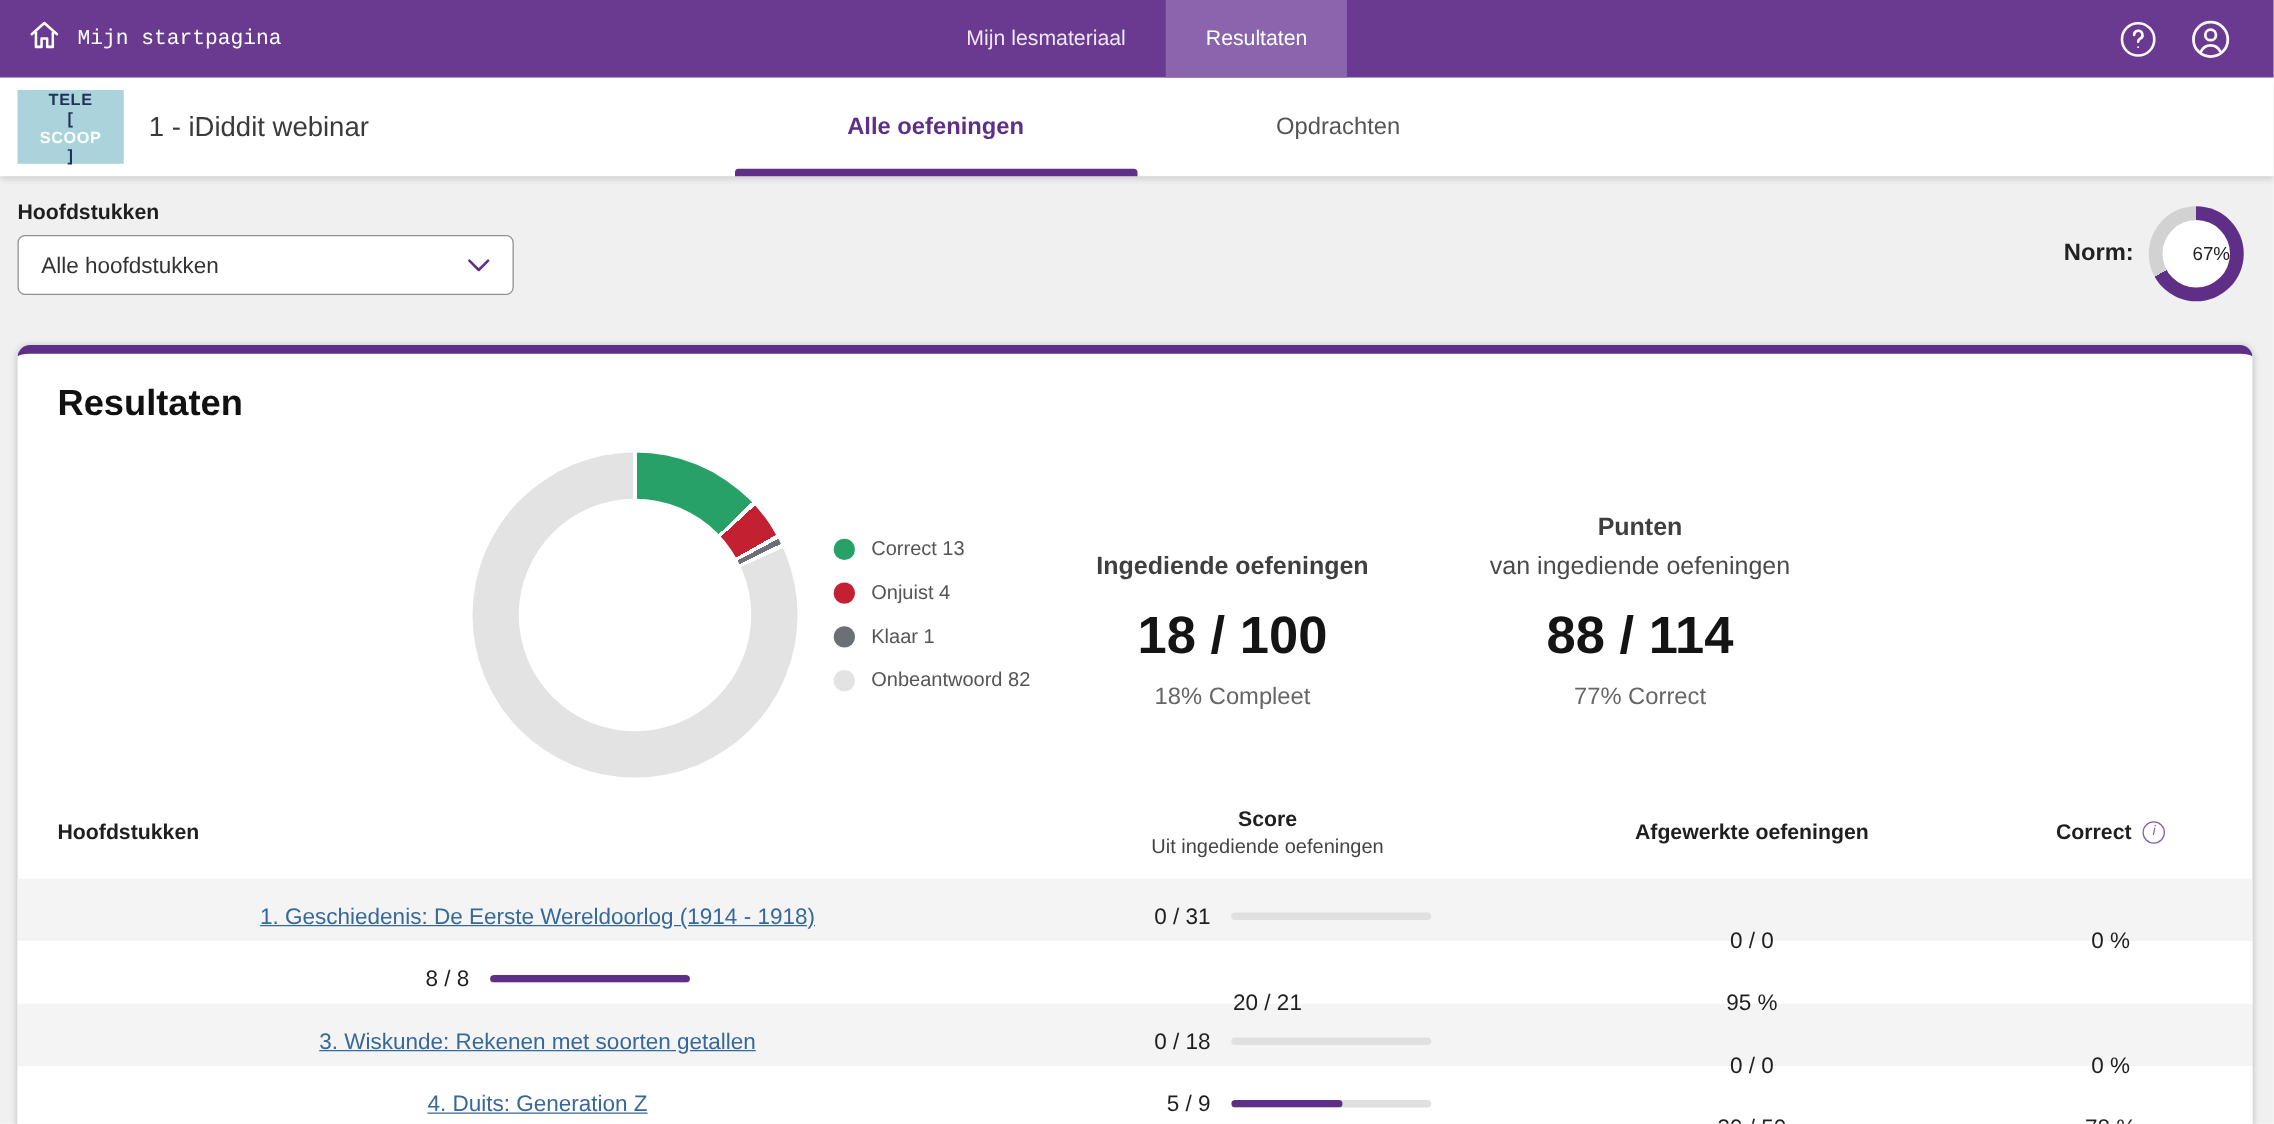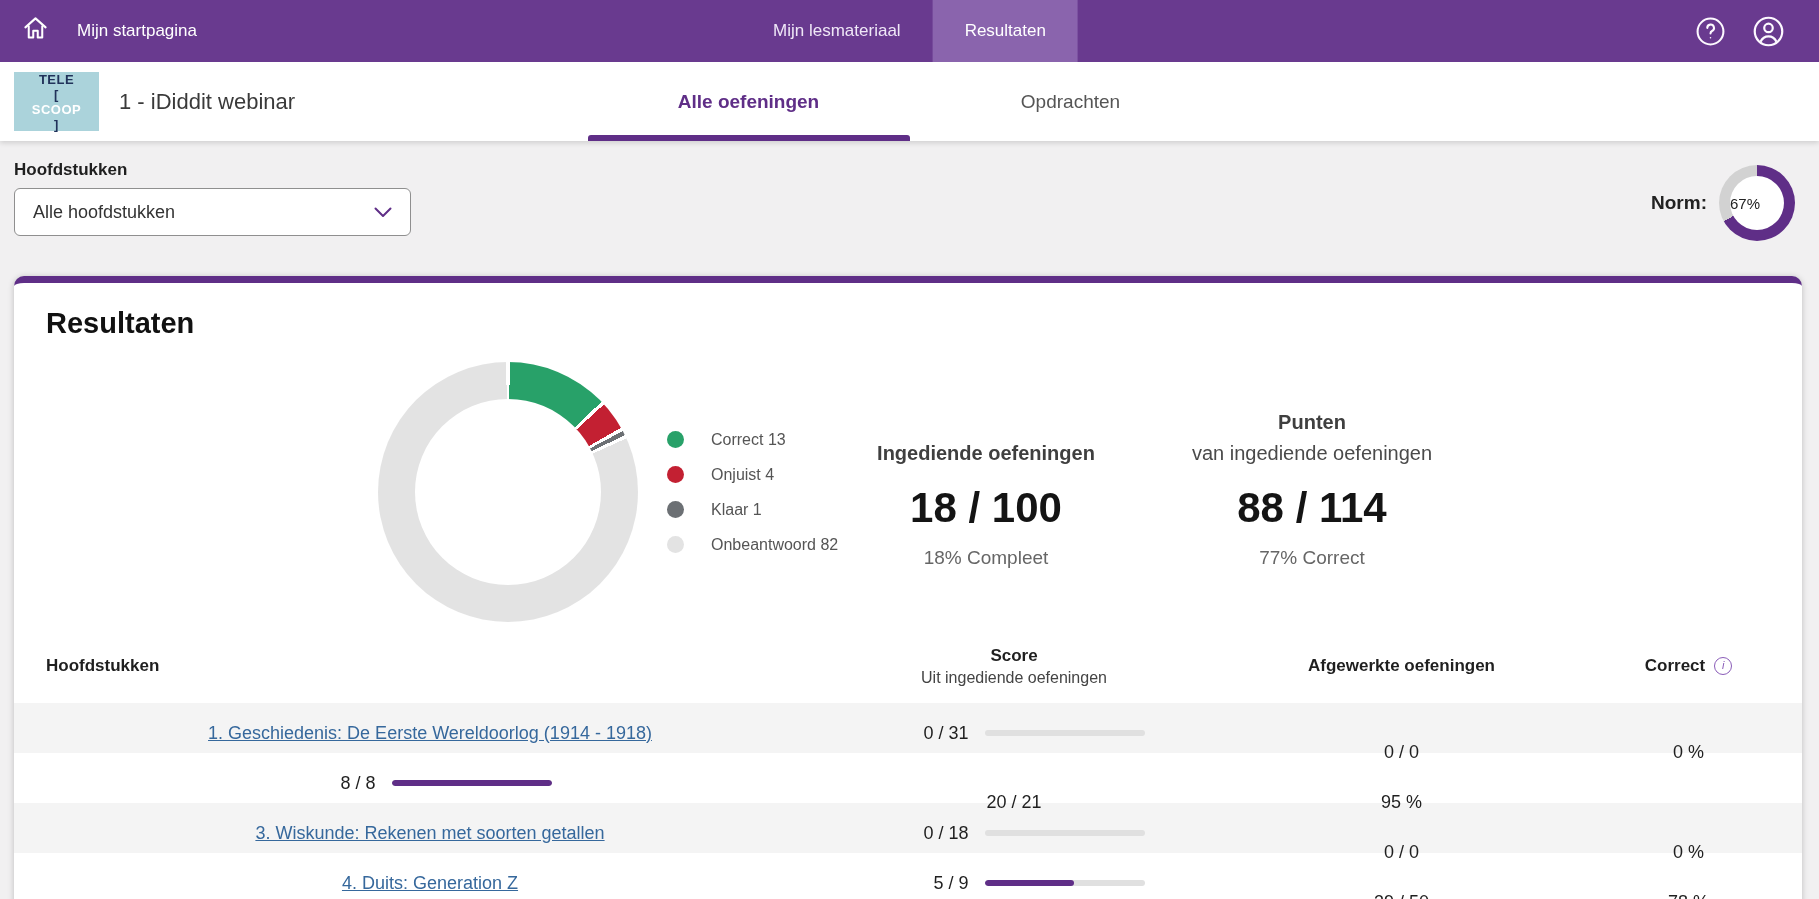--- a/index.html
+++ b/index.html
@@ -2,21 +2,21 @@
 <html><head>
 <meta charset="utf-8">
 <style>
   * { margin:0; padding:0; box-sizing:border-box; }
   html,body { width:1819px; height:899px; overflow:hidden; }
   body { font-family:"Liberation Sans","DejaVu Sans",sans-serif; background:#f1f0f1; color:#1f1f1f; }
   #app { position:relative; width:1819px; height:899px; overflow:hidden; }
 
   
   .topnav { position:absolute; top:0; left:0; width:100%; height:62px; background:#693a8f; display:flex; align-items:center; z-index:20; }
-  .home { display:flex; align-items:center; gap:28px; margin-left:22px; color:#fff; font-size:17px; cursor:pointer; }
+  .home { display:flex; align-items:center; gap:13px; margin-left:22px; color:#fff; font-size:17px; cursor:pointer;font-family:Liberation Mono, monospace; }
   .nav-center { position:absolute; left:50%; transform:translateX(-50%); height:100%; display:flex; align-items:stretch; }
   .nav-item { display:flex; align-items:center; padding:0 32px; color:#efe7f7; font-size:17px; cursor:pointer; }
   .nav-item.active { background:#8a64ad; color:#fff; }
   .nav-icons { margin-left:auto; margin-right:34px; display:flex; align-items:center; gap:26px; }
   .nav-icons svg { display:block; cursor:pointer; }
 
   
   .subheader { position:absolute; top:62px; left:0; width:100%; height:79px; background:#ffffff; box-shadow:0 2px 5px rgba(0,0,0,.14); z-index:10; }
   .logo { position:absolute; left:14px; top:10px; width:85px; height:59px; background:#abd3db; display:flex; align-items:center; justify-content:center; font-weight:bold; font-size:13px; letter-spacing:.5px;flex-direction:column; }
   .logo .l1 { color:#21325a; }
@@ -29,31 +29,31 @@
   .tab.active .underline { position:absolute; left:0; bottom:0; width:100%; height:6px; background:#5f2e87; border-radius:3px 3px 0 0; }
 
   
   .filter-label { position:absolute; left:14px; top:160px; font-size:17px; font-weight:bold; }
   .select { position:absolute; left:14px; top:188px; width:397px; height:48px; background:#fff; border:1px solid #8f8f8f; border-radius:6px; display:flex; align-items:center; padding:0 18px; font-size:18px; color:#333; cursor:pointer; }
   .select svg { margin-left:auto; }
 
   .norm { position:absolute; top:165px; right:24px; display:flex; align-items:center; gap:12px; }
   .norm-label { font-size:19px; font-weight:bold; color:#222; }
   .norm-donut { position:relative; width:76px; height:76px; border-radius:50%; }
-  .norm-hole { position:absolute; left:11px; top:11px; width:54px; height:54px; border-radius:50%; background:#fff; display:flex; align-items:center; justify-content:flex-start; font-size:15px; color:#222; }
+  .norm-hole { position:absolute; left:11px; top:11px; width:54px; height:54px; border-radius:50%; background:#fff; display:flex; align-items:center; justify-content:flex-end; font-size:15px; color:#222; }
 
   
   .card { position:absolute; left:14px; top:276px; width:1788px; height:700px; background:#fff; border-top:7px solid #5f2e87; border-radius:10px 10px 0 0; box-shadow:0 1px 6px rgba(0,0,0,.22); }
   .card-title { position:absolute; left:32px; top:24px; font-size:29px; font-weight:bold; color:#111; }
 
   .donut { position:absolute; left:364px; top:79px; width:260px; height:260px; border-radius:50%; }
   .donut-hole { position:absolute; left:37px; top:37px; width:186px; height:186px; border-radius:50%; background:#fff; }
 
   .legend { position:absolute; left:653px; top:139px; }
-  .legend-item { display:flex; align-items:center; gap:27px; height:35px; }
+  .legend-item { display:flex; align-items:center; gap:13px; height:35px; }
   .legend-dot { width:17px; height:17px; border-radius:50%; flex:0 0 auto; }
   .legend-text { font-size:16px; color:#555; }
 
   .stat { position:absolute; top:124px; width:400px; text-align:center; }
   .stat.s1 { left:772px; }
   .stat.s2 { left:1098px; }
   .stat-heading { height:31px; line-height:31px; font-size:20px; font-weight:bold; color:#3f3f3f; }
   .stat-sub { height:31px; line-height:31px; font-size:20px; color:#4a4a4a; }
   .stat.s1 .stat-sub { font-weight:bold; color:#3f3f3f; }
   .stat-value { margin-top:10px; height:58px; line-height:58px; font-size:42px; font-weight:800; color:#141414; }

